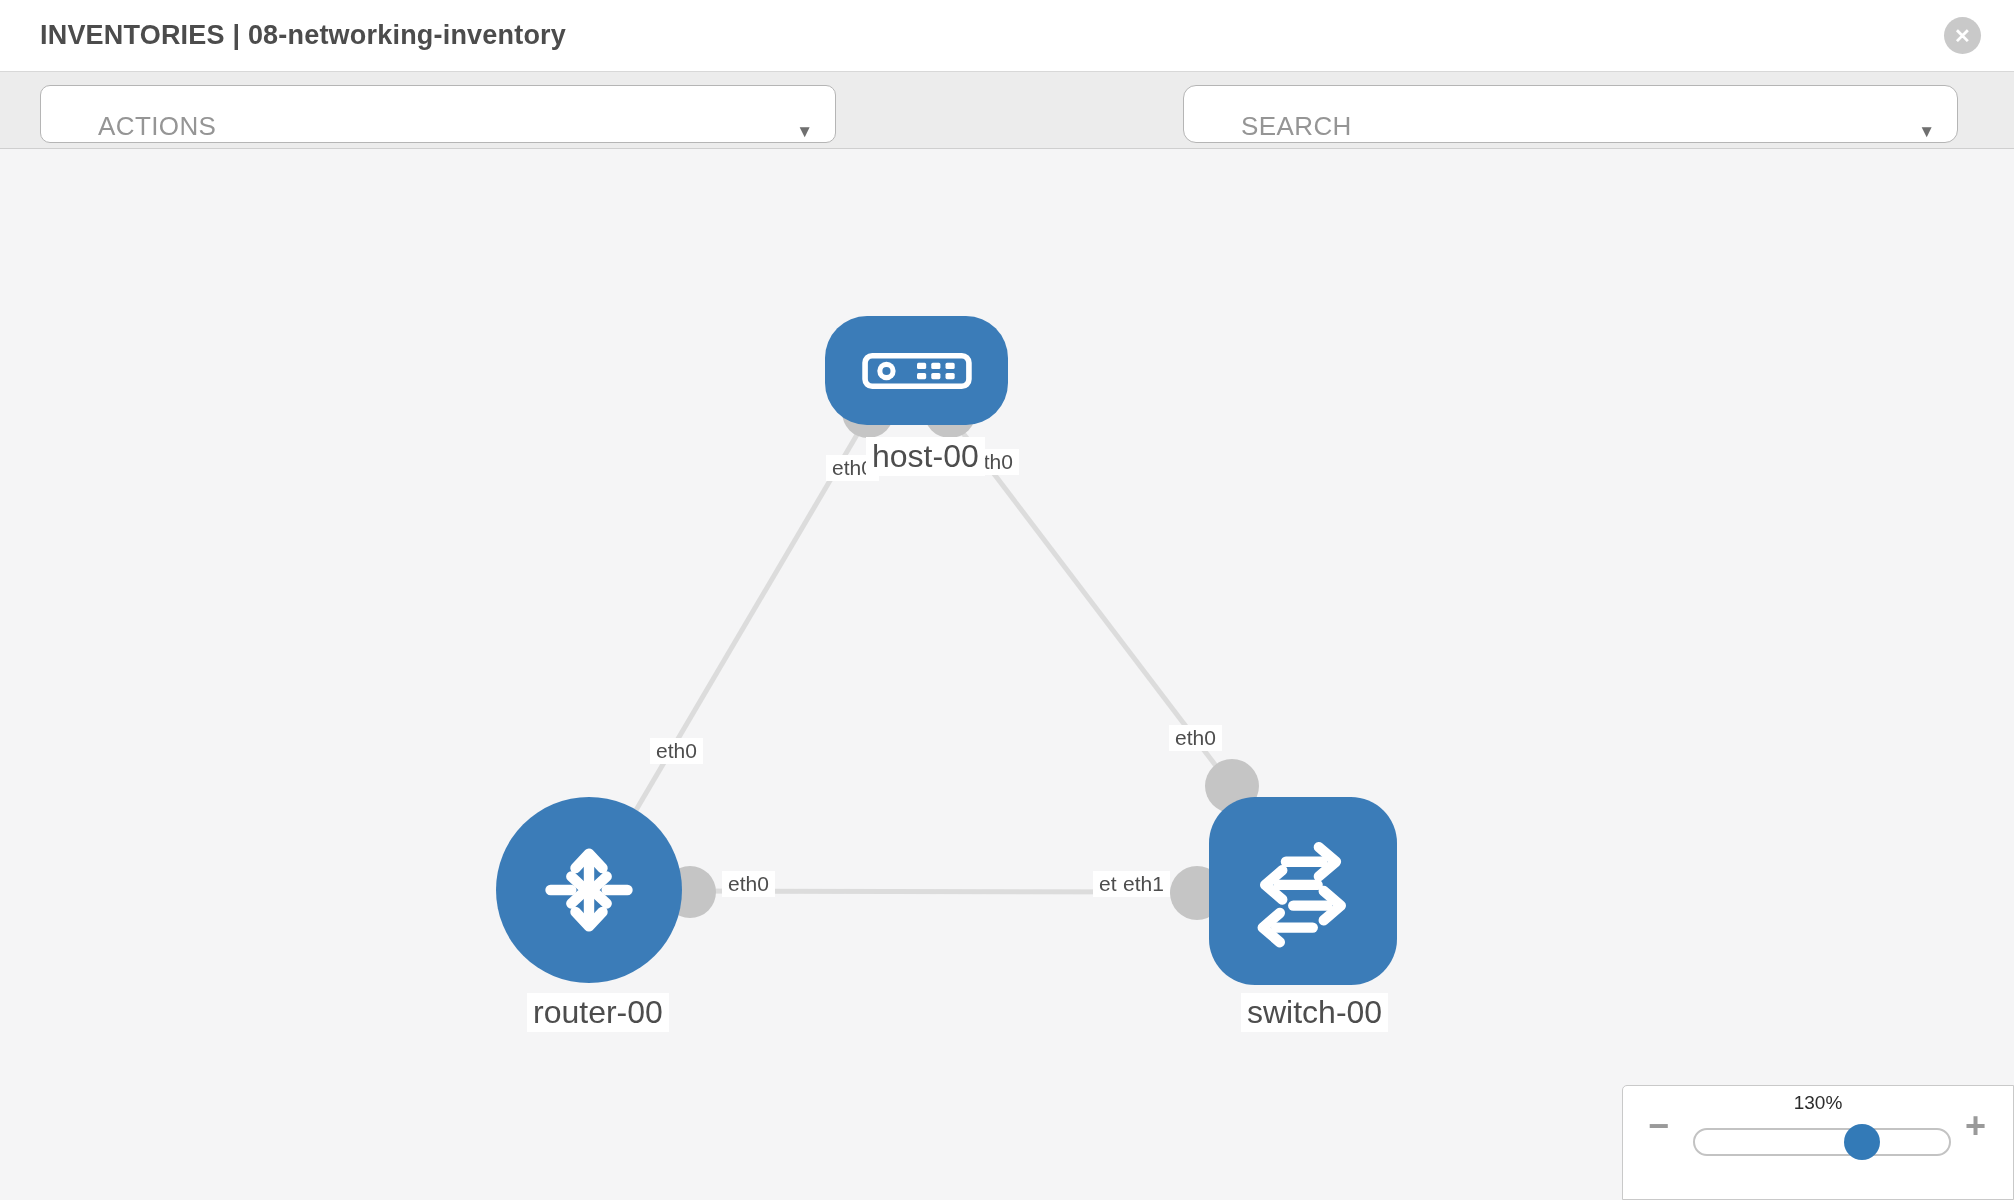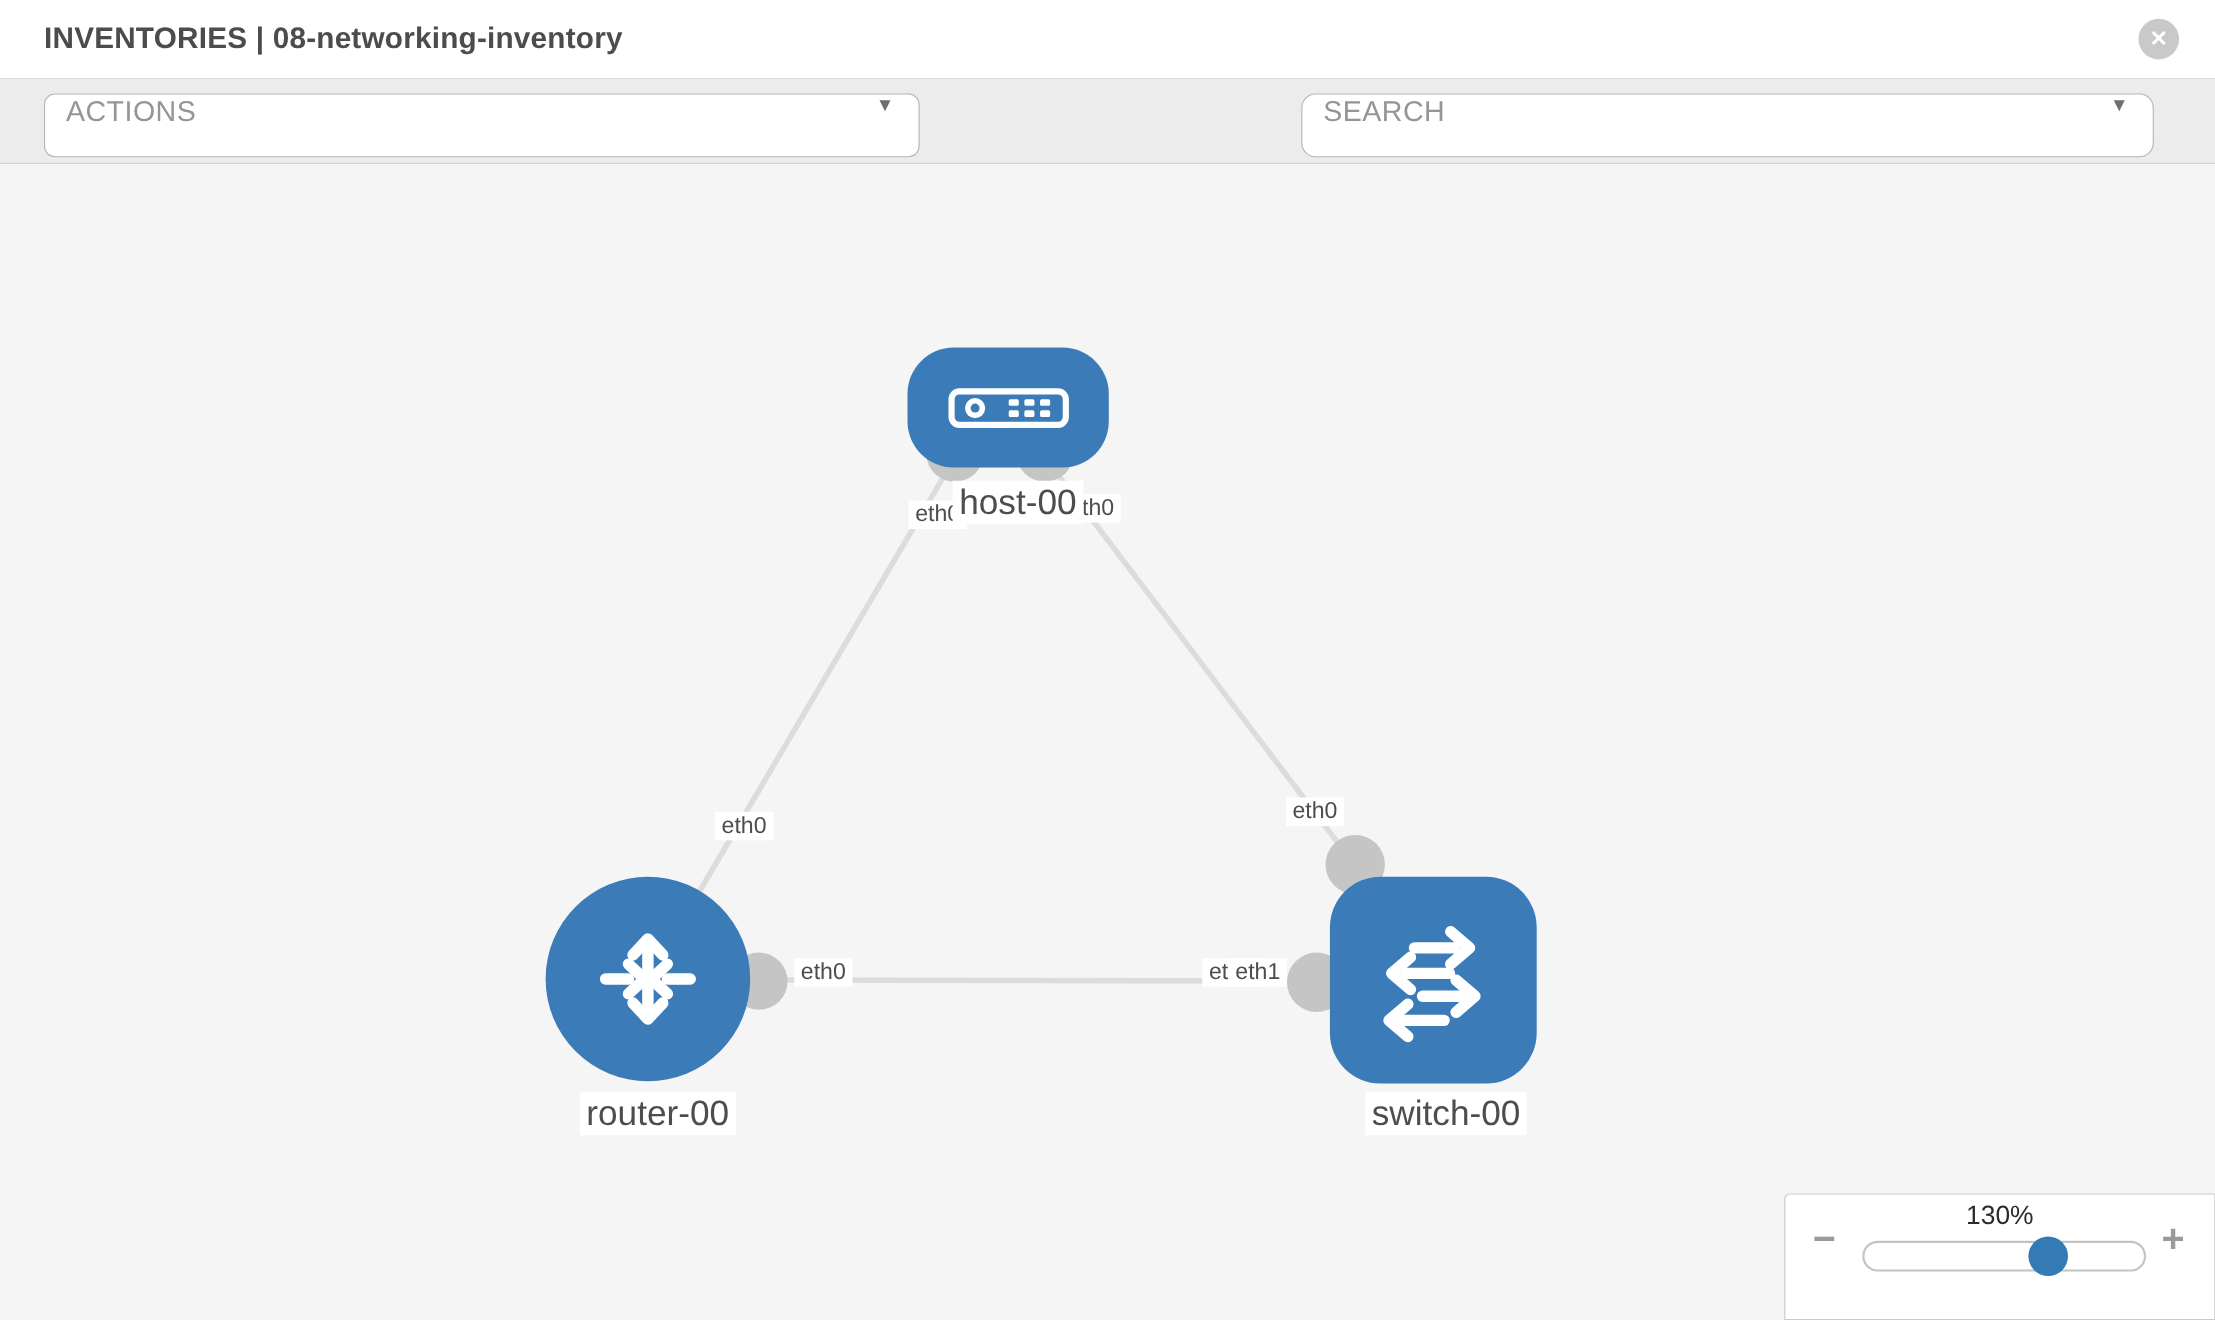--- a/index.html
+++ b/index.html
@@ -20,21 +20,21 @@
     border-bottom:1px solid #d8d8d8;display:flex;align-items:center;}
   .header-title{margin-left:40px;font-size:27px;font-weight:700;color:#4c4c4c;letter-spacing:.2px;}
   .close-btn{position:absolute;right:33px;top:17px;width:37px;height:37px;border-radius:50%;
     background:#c9c9c9;color:#ffffff;display:flex;align-items:center;justify-content:center;
     font-size:20px;font-weight:700;cursor:pointer;}
 
   
   .toolbar{position:absolute;left:0;top:72px;width:2014px;height:77px;background:var(--toolbar-bg);
     border-bottom:1px solid #cfcfcf;}
   .dropdown{position:absolute;top:13px;height:58px;background:#ffffff;border:1px solid #b5b5b5;
-    border-radius:10px;display:flex;align-items:flex-start;cursor:pointer;}
+    border-radius:10px;display:flex;align-items:flex-end;cursor:pointer;padding-left:38px;}
   .dropdown-label{margin-left:19px;font-size:26px;color:#959595;letter-spacing:.4px;}
   .dropdown-caret{position:absolute;right:22px;font-size:17px;color:#6f6f6f;}
   .dd-actions{left:40px;width:796px;}
   .dd-search{left:1183px;width:775px;border-radius:13px;}
   .tool-icon{position:absolute;top:96px;cursor:pointer;}
   .tool-icon svg{display:block;fill:#6a7077;}
 
   
   .canvas{position:absolute;left:0;top:150px;width:2014px;height:1050px;background:var(--canvas-bg);}
   .links-svg{position:absolute;left:0;top:0;width:2014px;height:1050px;z-index:1;}
@@ -45,21 +45,21 @@
   .node svg{display:block;}
   .chip{position:absolute;background:#ffffff;color:#4d4d4d;padding:1px 6px;white-space:nowrap;}
   .if-chip{font-size:21px;z-index:4;}
   .if-chip.over{z-index:5;}
   .node-chip{font-size:32px;z-index:6;}
 
   
   .zoom-panel{position:absolute;left:1622px;top:1085px;width:392px;height:115px;background:#ffffff;
     border:1px solid #c9c9c9;border-radius:5px 0 0 0;z-index:7;}
   .zoom-level{position:absolute;left:0;top:6px;width:100%;text-align:center;
-    font-size:24px;color:#2b2b2b;}
+    font-size:19px;color:#2b2b2b;}
   .zoom-btn{position:absolute;top:22px;font-size:36px;font-weight:700;color:#9a9a9a;
     cursor:pointer;line-height:36px;}
   .zoom-minus{left:25px;}
   .zoom-plus{left:342px;}
   .zoom-track{position:absolute;left:70px;top:42px;width:258px;height:28px;background:#ffffff;
     border:2px solid #c3c3c3;border-radius:14px;cursor:pointer;}
   .zoom-thumb{position:absolute;left:221px;top:38px;width:36px;height:36px;border-radius:50%;
     background:var(--thumb-blue);cursor:grab;}
 </style>
 </head>

